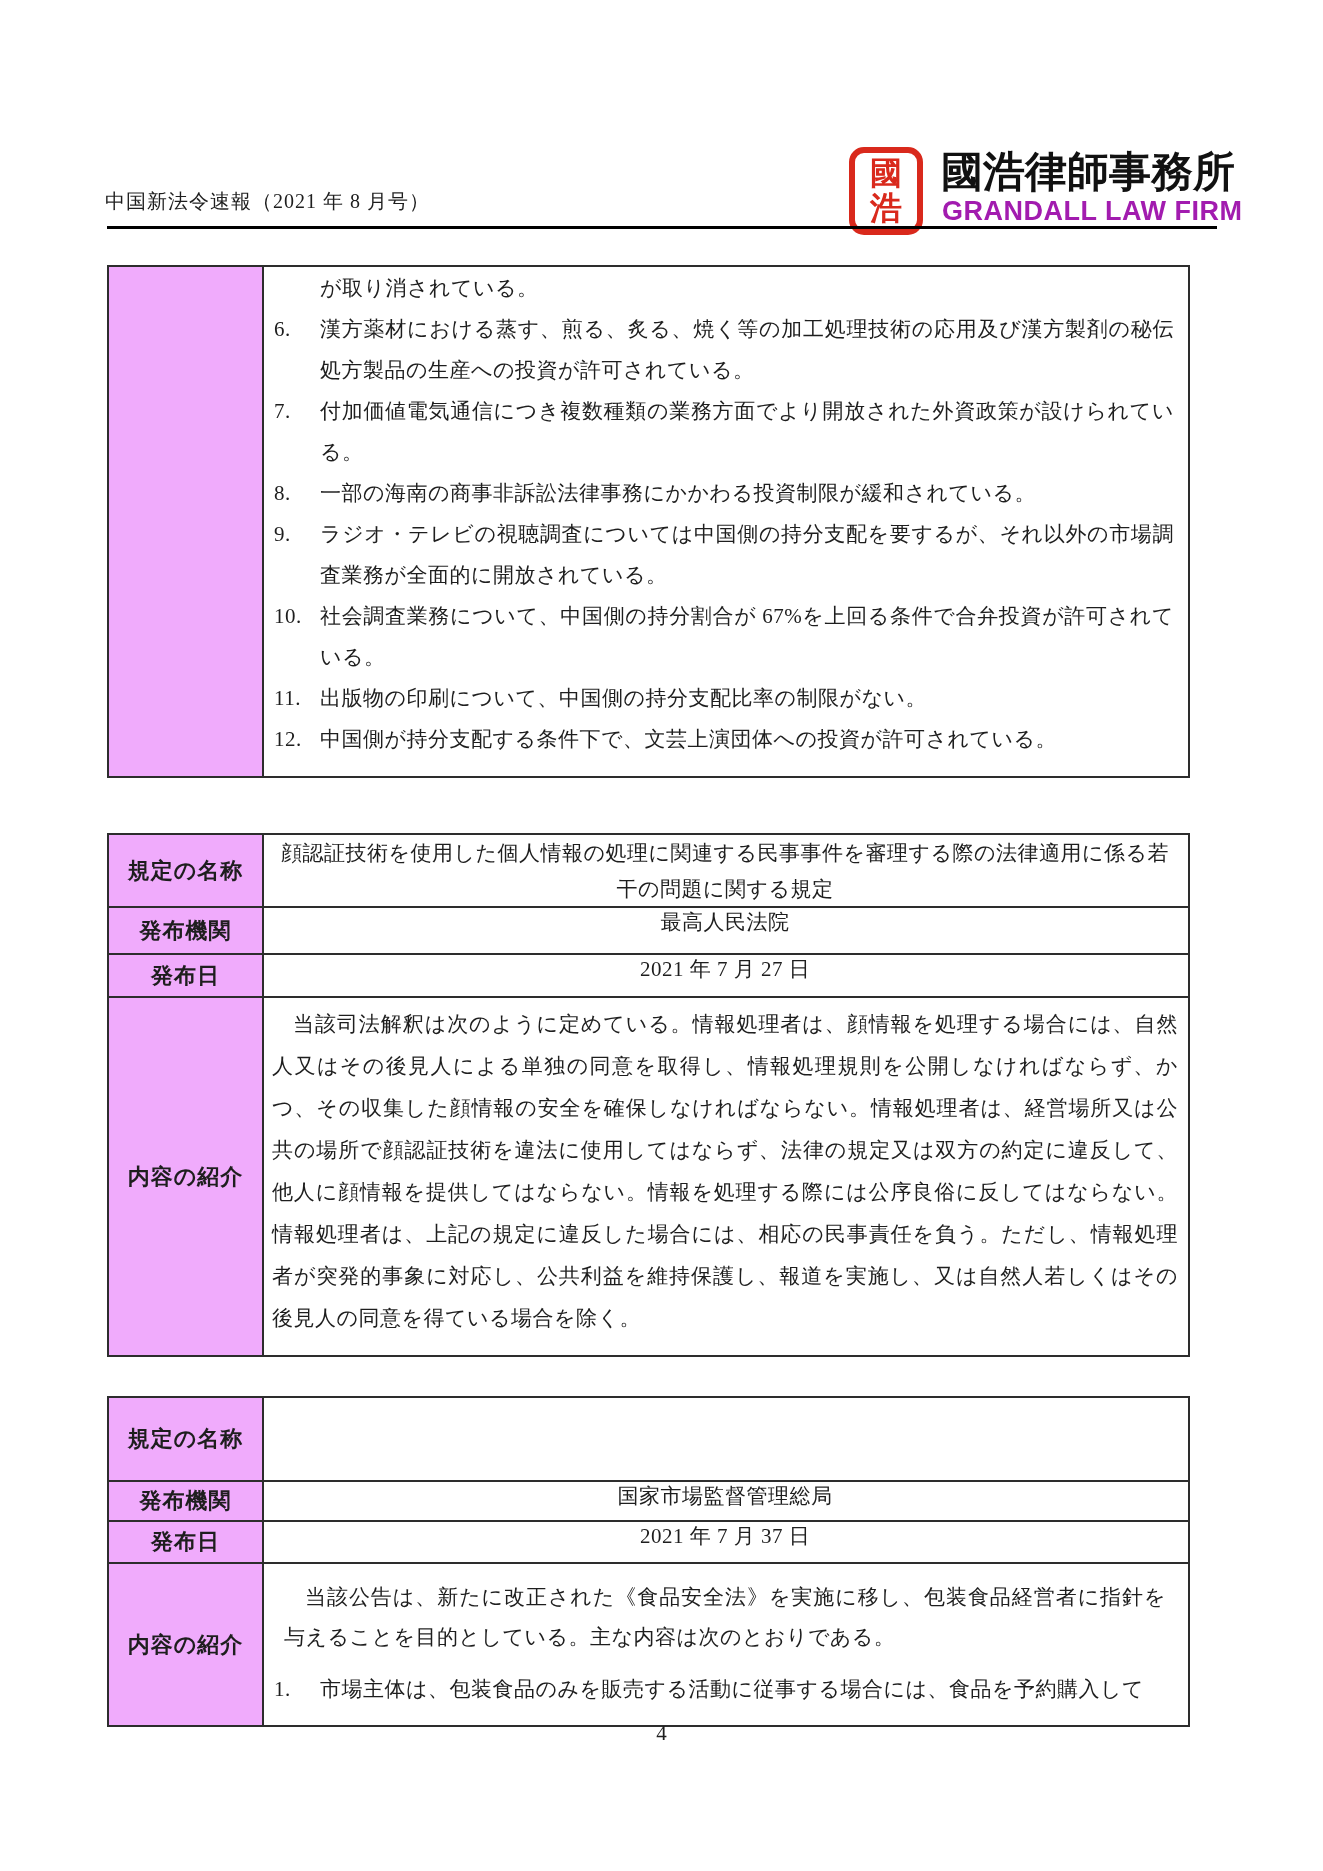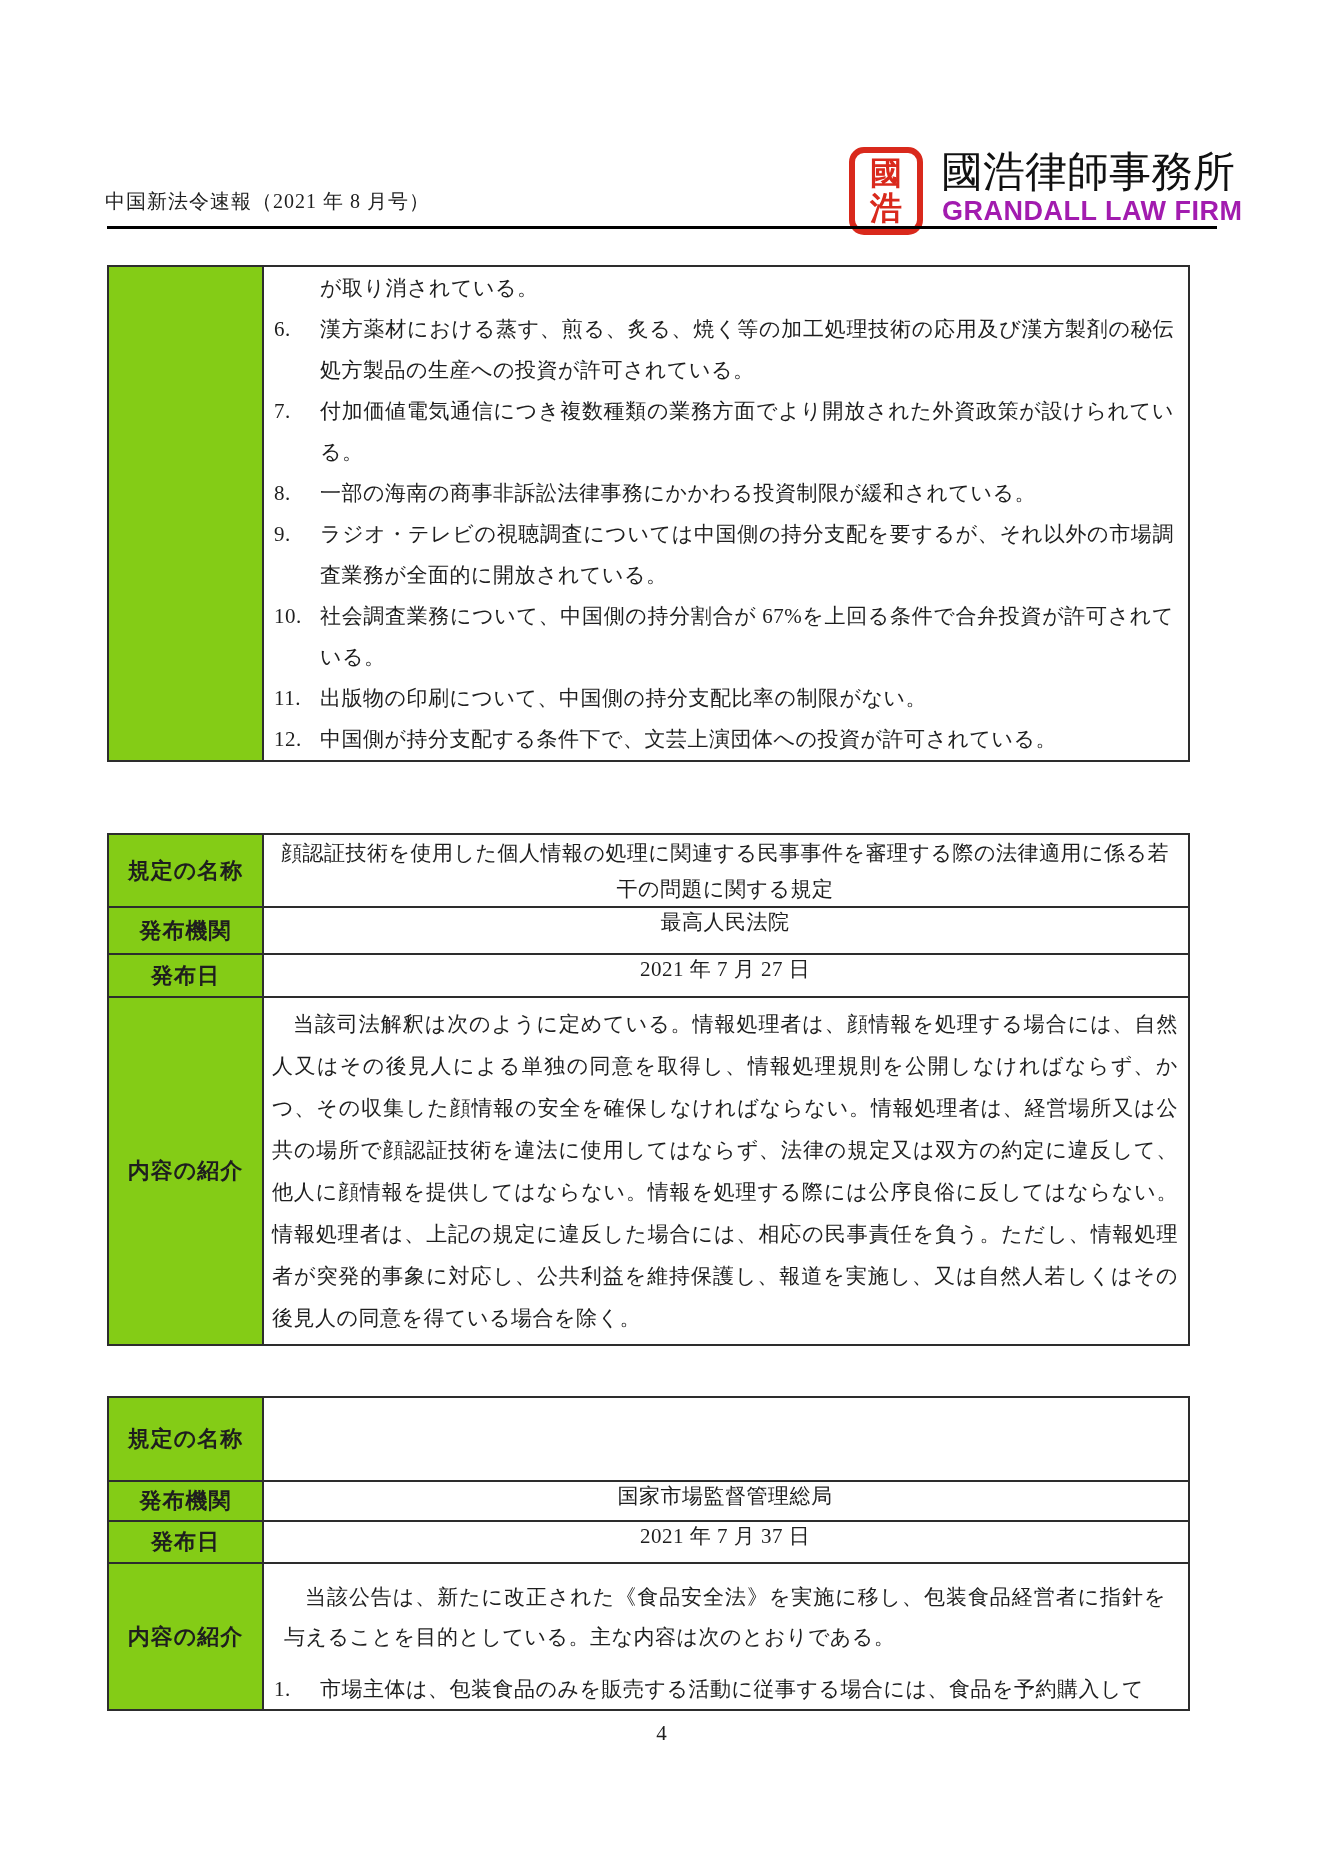--- a/index.html
+++ b/index.html
@@ -27,44 +27,44 @@
     position:absolute;left:0;top:3px;
     width:62px;height:76px;
     border:6px solid #d9291c;border-radius:15px;
     display:flex;flex-direction:column;align-items:center;justify-content:center;
     color:#d9291c;font-weight:700;
   }
   .seal span{font-size:32px;line-height:1.08;display:block;}
   .firm-cjk{
     position:absolute;left:92px;top:0;
     font-family:"Liberation Sans","DejaVu Sans",sans-serif;
-    font-size:42px;font-weight:400;color:#111;white-space:nowrap;letter-spacing:0px;
+    font-size:42px;font-weight:700;color:#111;white-space:nowrap;letter-spacing:0px;
   }
   .firm-en{
     position:absolute;left:93px;top:52px;
     font-family:"Liberation Sans","DejaVu Sans",sans-serif;
     font-size:27px;font-weight:700;color:#a21caf;white-space:nowrap;letter-spacing:.5px;
   }
 
   
   .rtable{
     position:absolute;left:107px;width:1083px;
     border:2px solid #2d2d2d;box-sizing:border-box;background:#fff;
     font-size:21px;letter-spacing:.5px;
     line-break:strict;word-break:normal;
   }
   .rrow{display:flex;box-sizing:border-box;}
   .rrow + .rrow{border-top:2px solid #2d2d2d;}
   .lcell{
     flex:0 0 155px;width:155px;box-sizing:border-box;
-    background:#84cc16;border-right:2px solid #2d2d2d;
+    background:#f0abfc;border-right:2px solid #2d2d2d;
     display:flex;align-items:center;justify-content:center;
     font-weight:700;font-size:22px;letter-spacing:1px;
   }
-  .ccell{flex:1 1 auto;box-sizing:border-box;padding:0 10px 0 8px;min-width:0;}
+  .ccell{flex:1 1 auto;box-sizing:border-box;padding:0 10px 16px 8px;min-width:0;}
 
   
   .tbl1{top:265px;min-height:492px;}
   .tbl1 .ccell{padding-top:1px;line-height:41px;}
   .lead-line{margin-left:48px;}
   .num-item{display:flex;}
   .num-item .inum{flex:0 0 48px;padding-left:2px;box-sizing:border-box;}
   .num-item .itext{flex:1 1 auto;text-align:justify;padding-right:4px;min-width:0;}
 
   

